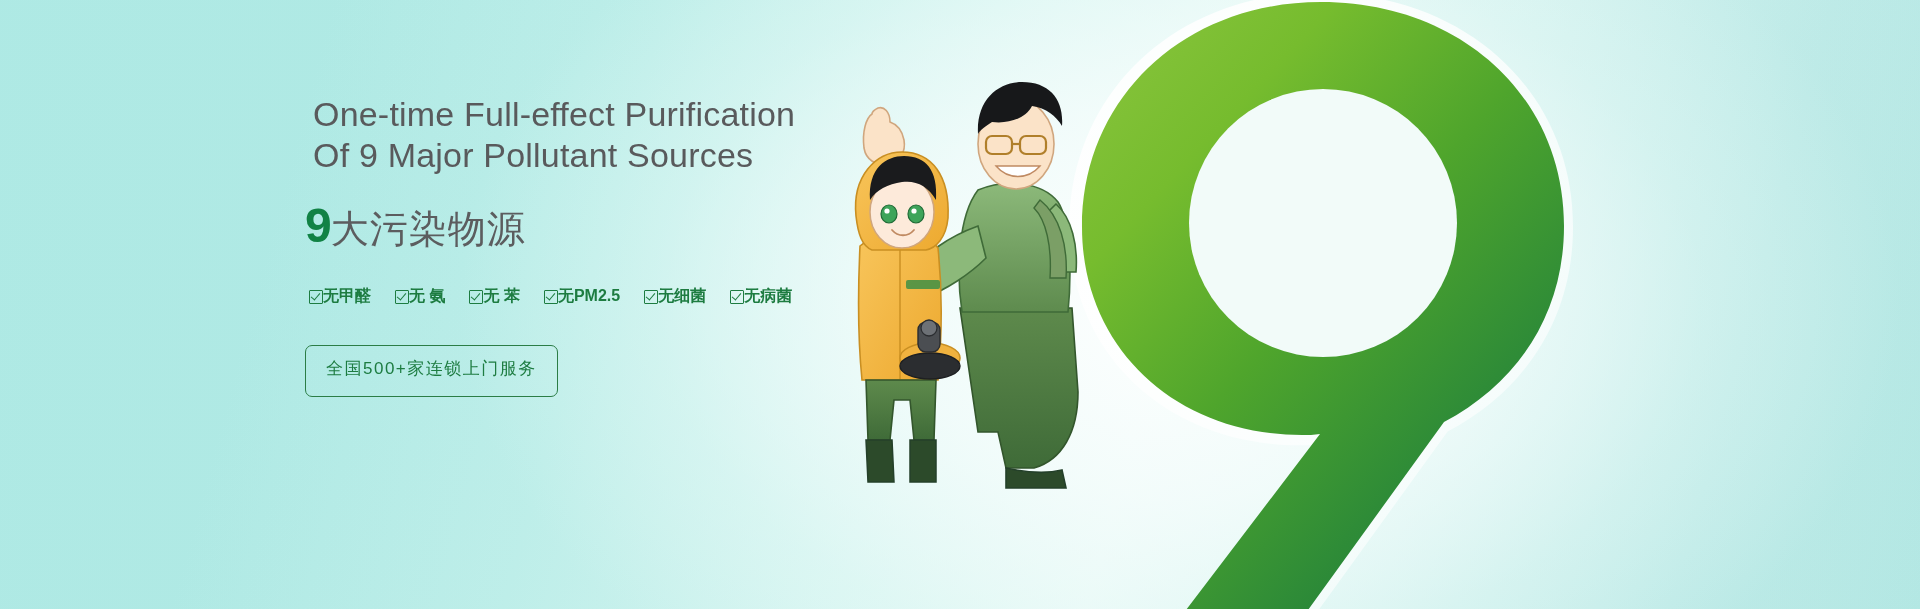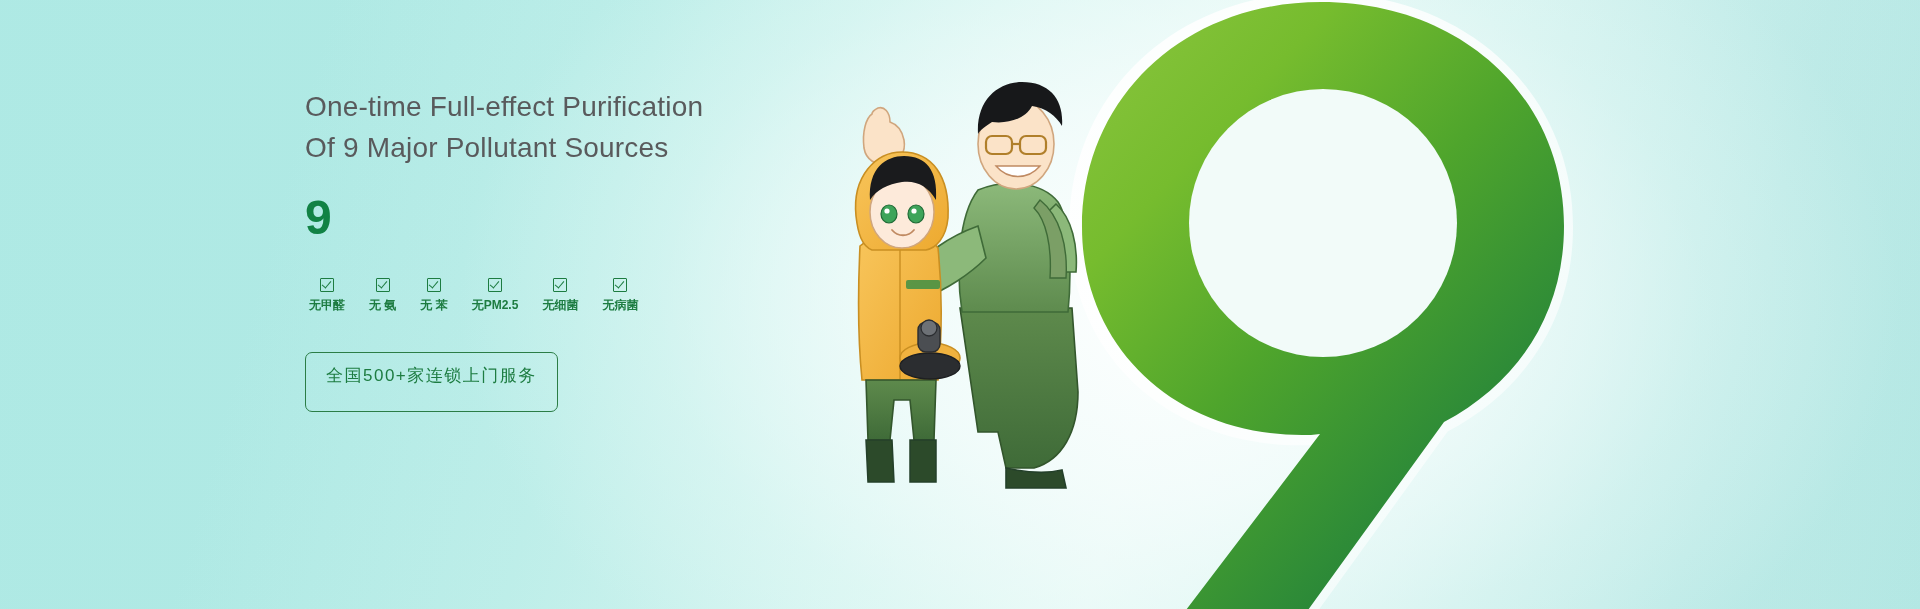--- a/index.html
+++ b/index.html
@@ -51,27 +51,27 @@
   }
 
   
   .copy {
     position: absolute;
     left: 305px;
     top: 86px;
     width: 620px;
   }
   .eyebrow {
-    font-size: 28px;
+    font-size: 34px;
     line-height: 41px;
     color: #595a5c;
     font-weight: 400;
     letter-spacing: .2px;
     white-space: pre-line;
-    margin: 0;
+    margin: 8px;
   }
   .headline {
     margin: 26px 0 0 0;
     display: flex;
     align-items: baseline;
     color: #58595b;
     white-space: nowrap;
   }
   .headline .num {
     font-size: 48px;
@@ -92,26 +92,24 @@
   .features {
     margin: 36px 0 0 4px;
     display: flex;
     align-items: center;
     gap: 24px;
     flex-wrap: nowrap;
   }
   .feature {
     display: flex;
     align-items: center;
-    gap: 5px;
     color: #1d7c41;
-    font-size: 12px;
+    font-size: 16px;
     font-weight: 700;
     white-space: nowrap;
-    flex-direction: column;
   }
   .feature .tick {
     width: 14px;
     height: 14px;
     flex: 0 0 14px;
     border: 1.4px solid #1d7c41;
     position: relative;
     border-radius: 1px;
   }
   .feature .tick::after {
@@ -124,21 +122,21 @@
     border-right: 1.5px solid #1d7c41;
     border-bottom: 1.5px solid #1d7c41;
     transform: rotate(40deg);
   }
 
   .cta {
     margin-top: 38px;
     display: inline-flex;
     align-items: center;
     justify-content: center;
-    padding: 11px 20px 24px;
+    padding: 11px 20px 16px;
     border: 1.5px solid #2b7d46;
     border-radius: 7px;
     color: #1d7c41;
     font-size: 17px;
     font-weight: 500;
     letter-spacing: 1.5px;
     background: transparent;
     cursor: pointer;
     white-space: nowrap;
   }
@@ -279,20 +277,21 @@
     </svg>
   </div>
 
   <div class="copy">
 
     <p class="eyebrow">One-time Full-effect Purification
 Of 9 Major Pollutant Sources</p>
 
     <h1 class="headline">
       <span class="num">9</span>
+      <span class="cn">大污染物源</span>
       <span class="gap"></span>
     </h1>
 
     <div class="features">
       <span class="feature">
         <span class="tick"></span>
         <span>无甲醛</span>
       </span>
       <span class="feature">
         <span class="tick"></span>

